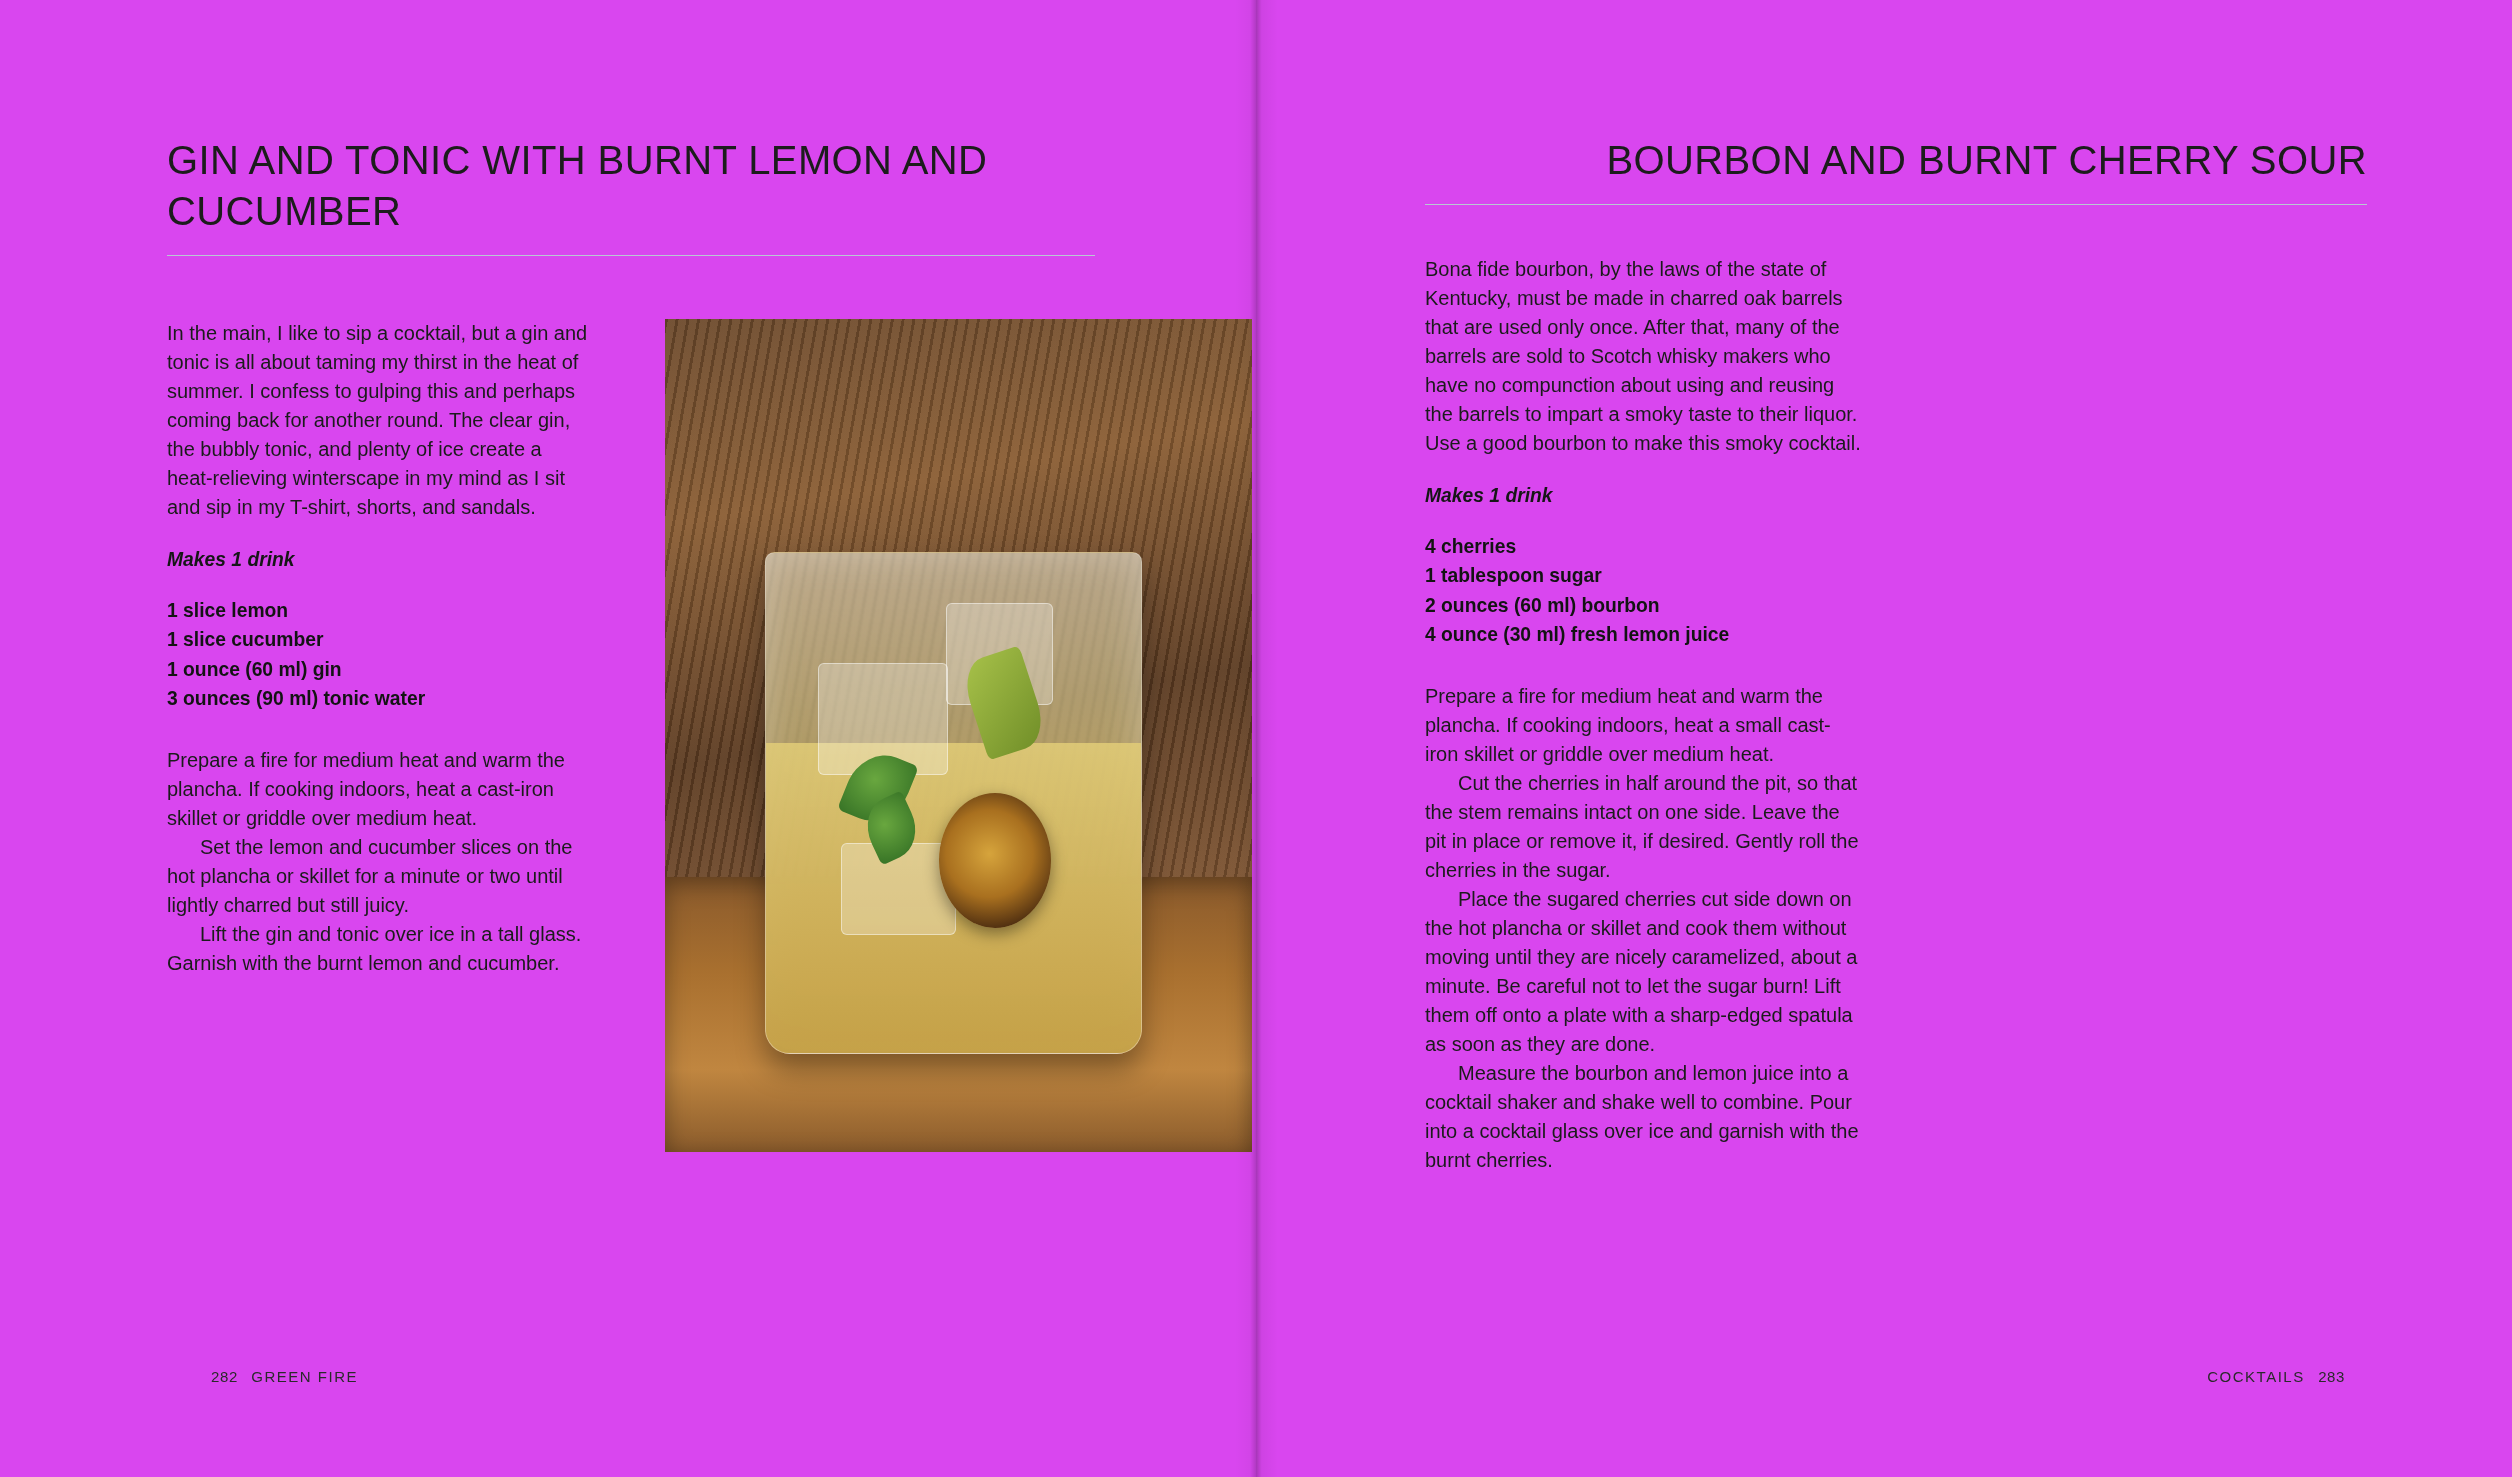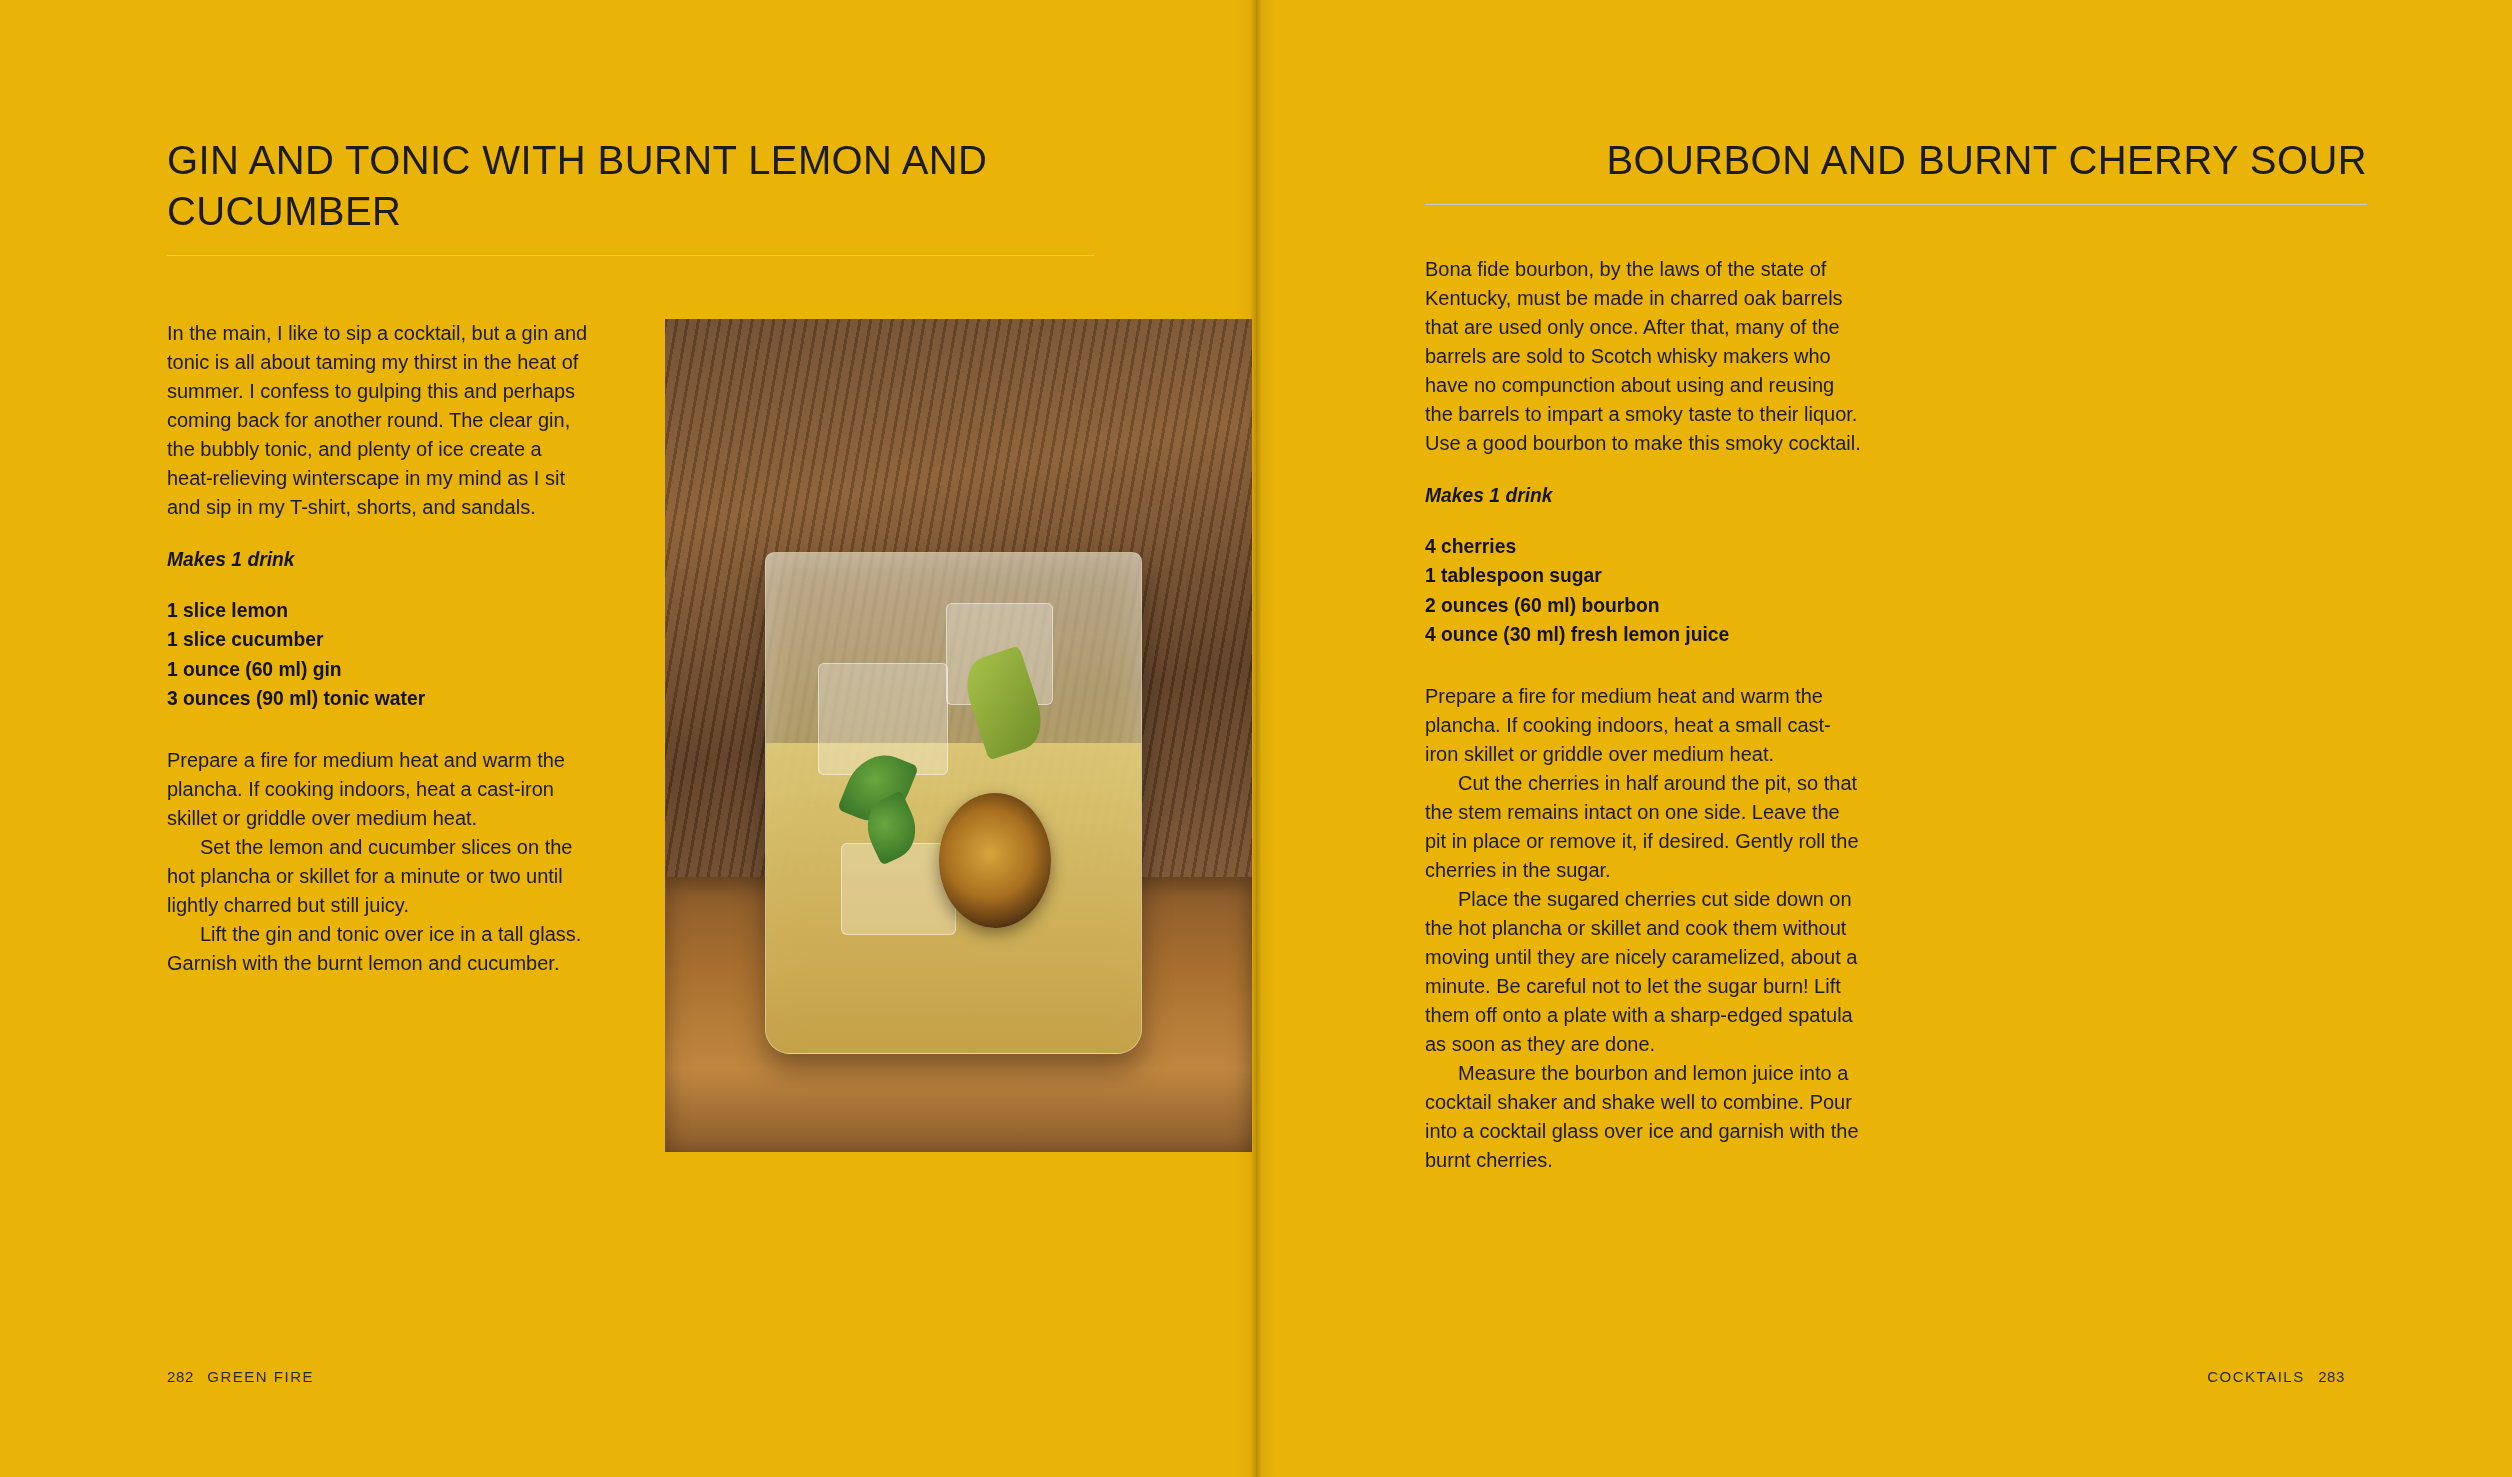--- a/index.html
+++ b/index.html
@@ -17,21 +17,21 @@
   .spread {
     position: relative;
     width: 2512px;
     height: 1477px;
     display: flex;
   }
   .page {
     position: relative;
     width: 1256px;
     height: 1477px;
-    background: #eab308;
+    background: #d946ef;
     box-sizing: border-box;
     text-decoration: underline;
   }
   .page-left {
     padding: 0;
   }
   
   .gutter {
     position: absolute;
     top: 0;
@@ -133,20 +133,21 @@
   .footer {
     position: absolute;
     bottom: 92px;
     font-size: 15px;
     letter-spacing: 1.4px;
     color: #2a2a2a;
     text-transform: uppercase;
     display: flex;
     gap: 13.5px;
     align-items: baseline;
+    margin-left: 44px;
   }
   .footer-left { left: 167px; }
   .footer-right { right: 167px; }
   .folio { font-size: 15px; letter-spacing: 0.6px; }
   .runhead { font-size: 15px; letter-spacing: 1.5px; }
 
   
   .bg-wood {
     position: absolute; inset: 0;
     background:

